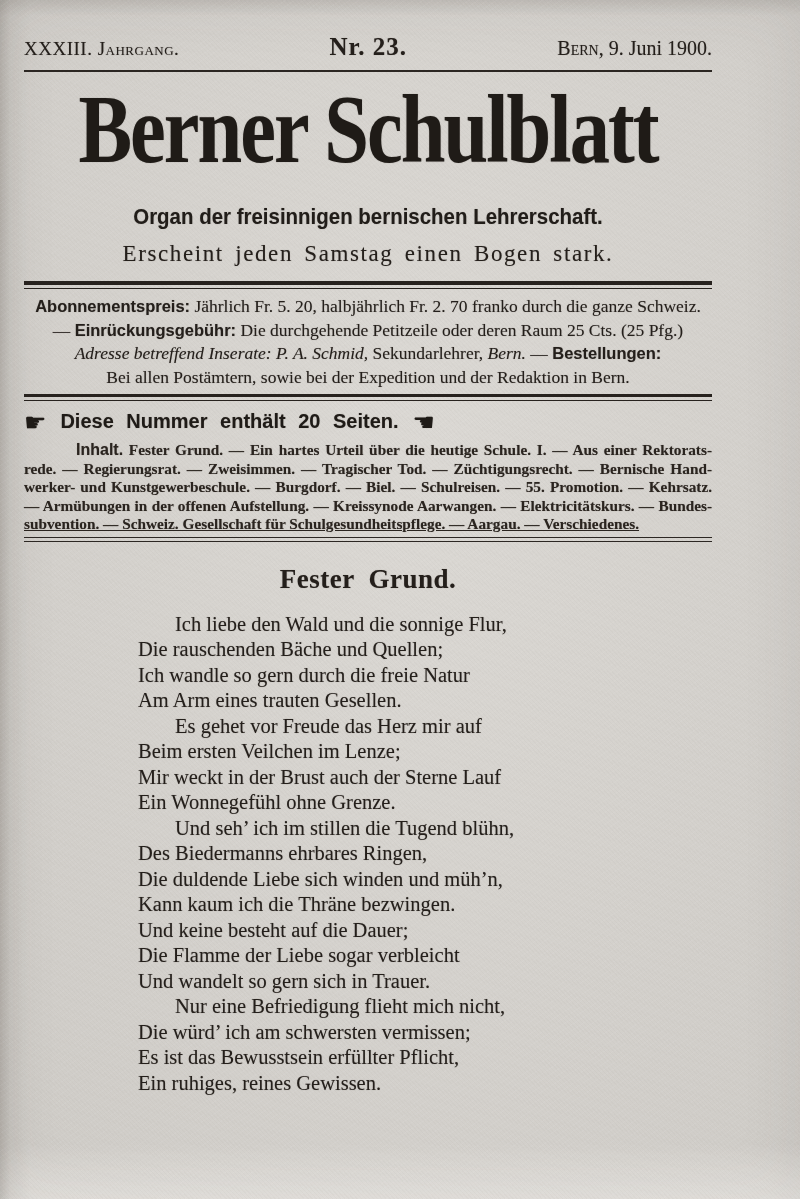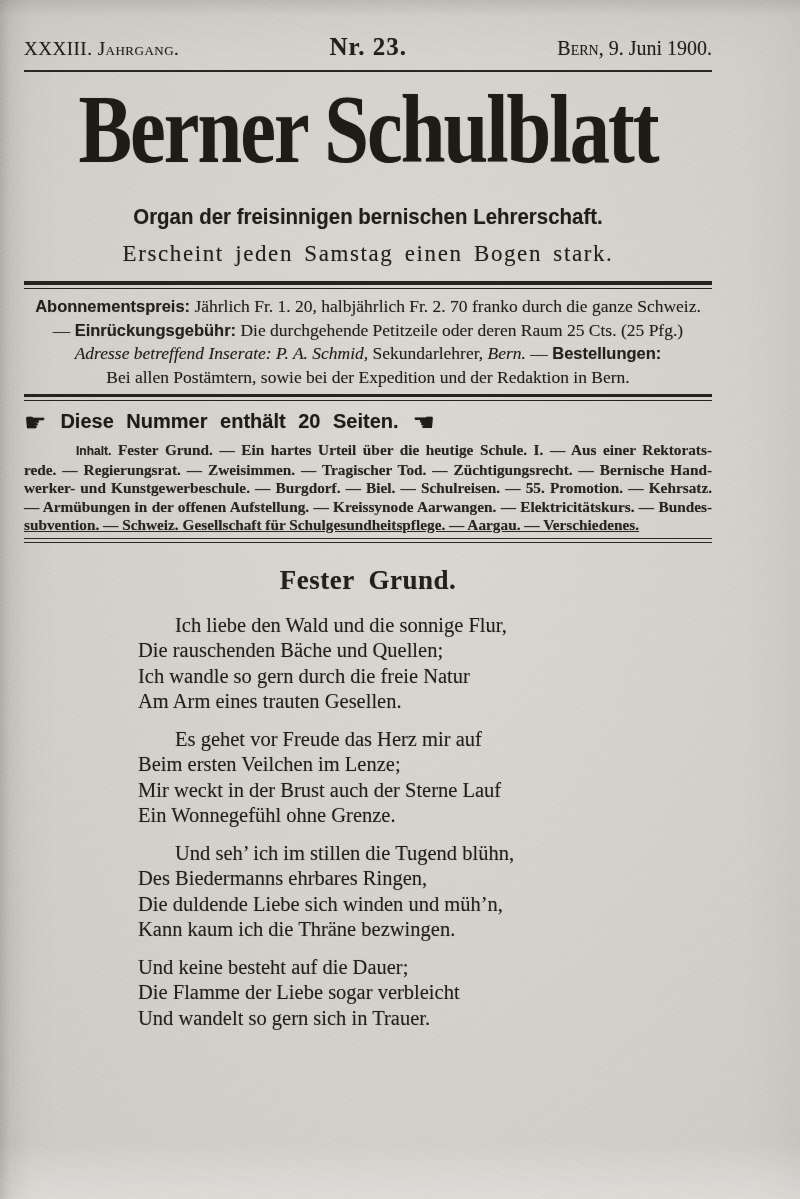--- a/index.html
+++ b/index.html
@@ -79,29 +79,29 @@
     font-size:25px;vertical-align:-3px;word-spacing:0;
   }
   .manicule.right{margin-right:14px;}
   .manicule.left{margin-left:14px;}
 
   
   .contents{margin-top:4px;font-size:15.3px;line-height:18.6px;font-weight:bold;color:#2a241f;}
   .contents .cline{text-align:justify;text-align-last:justify;}
   .contents .cline.first{text-indent:52px;}
   .contents .cline.last{text-align-last:left;text-decoration:underline;}
-  .contents .lbl{font-family:"Liberation Sans",sans-serif;font-size:12px;}
+  .contents .lbl{font-family:"Liberation Sans",sans-serif;font-size:16px;}
 
   
   .article-title{
     margin-top:22px;text-align:center;
     font-weight:bold;font-size:27px;word-spacing:7px;letter-spacing:0.5px;
   }
   .poem{margin-top:17px;margin-left:114px;font-size:20.5px;line-height:25.5px;}
-  .stanza{margin-top:12px;}
+  .stanza{}
   .stanza:first-child{margin-top:0;}
   .vline{display:block;}
   .vline.indent{text-indent:37px;}
 
   .signature{
     margin-top:6px;margin-left:405px;
     font-weight:bold;font-style:italic;font-size:16.5px;letter-spacing:0.3px;
   }
 </style>
 </head>
@@ -117,21 +117,21 @@
     </div>
     <hr class="header-rule">
 
     <div class="masthead soft">Berner Schulblatt</div>
     <div class="subtitle soft">Organ der freisinnigen bernischen Lehrerschaft.</div>
     <div class="tagline soft">Erscheint jeden Samstag einen Bogen stark.</div>
 
     <div class="double-rule"></div>
 
     <div class="imprint soft">
-      <div><span class="b">Abonnementspreis:</span> <span>Jährlich Fr. 1. 20, halbjährlich Fr. 2. 70 franko durch die ganze Schweiz.</span></div>
+      <div><span class="b">Abonnementspreis:</span> <span>Jährlich Fr. 5. 20, halbjährlich Fr. 2. 70 franko durch die ganze Schweiz.</span></div>
       <div><span>—</span> <span class="b">Einrückungsgebühr:</span> <span>Die durchgehende Petitzeile oder deren Raum 25 Cts. (25 Pfg.)</span></div>
       <div><span class="i">Adresse betreffend Inserate: P. A. Schmid,</span> <span>Sekundarlehrer,</span> <span class="i">Bern.</span> <span>—</span> <span class="b">Bestellungen:</span></div>
       <div>Bei allen Postämtern, sowie bei der Expedition und der Redaktion in Bern.</div>
     </div>
 
     <div class="double-rule mid"></div>
 
     <div class="notice soft">
       <span class="manicule right">☛</span><span>Diese Nummer enthält 20 Seiten.</span><span class="manicule left">☚</span>
     </div>
@@ -165,17 +165,23 @@
         <span class="vline indent">Und seh’ ich im stillen die Tugend blühn,</span>
         <span class="vline">Des Biedermanns ehrbares Ringen,</span>
         <span class="vline">Die duldende Liebe sich winden und müh’n,</span>
         <span class="vline">Kann kaum ich die Thräne bezwingen.</span>
       </div>
       <div class="stanza">
         <span class="vline">Und keine besteht auf die Dauer;</span>
         <span class="vline">Die Flamme der Liebe sogar verbleicht</span>
         <span class="vline">Und wandelt so gern sich in Trauer.</span>
       </div>
+      <div class="stanza">
+        <span class="vline indent">Nur eine Befriedigung flieht mich nicht,</span>
+        <span class="vline">Die würd’ ich am schwersten vermissen;</span>
+        <span class="vline">Es ist das Bewusstsein erfüllter Pflicht,</span>
+        <span class="vline">Ein ruhiges, reines Gewissen.</span>
+      </div>
     </div>
 
 
   </div>
 </div>
 
 </body></html>

